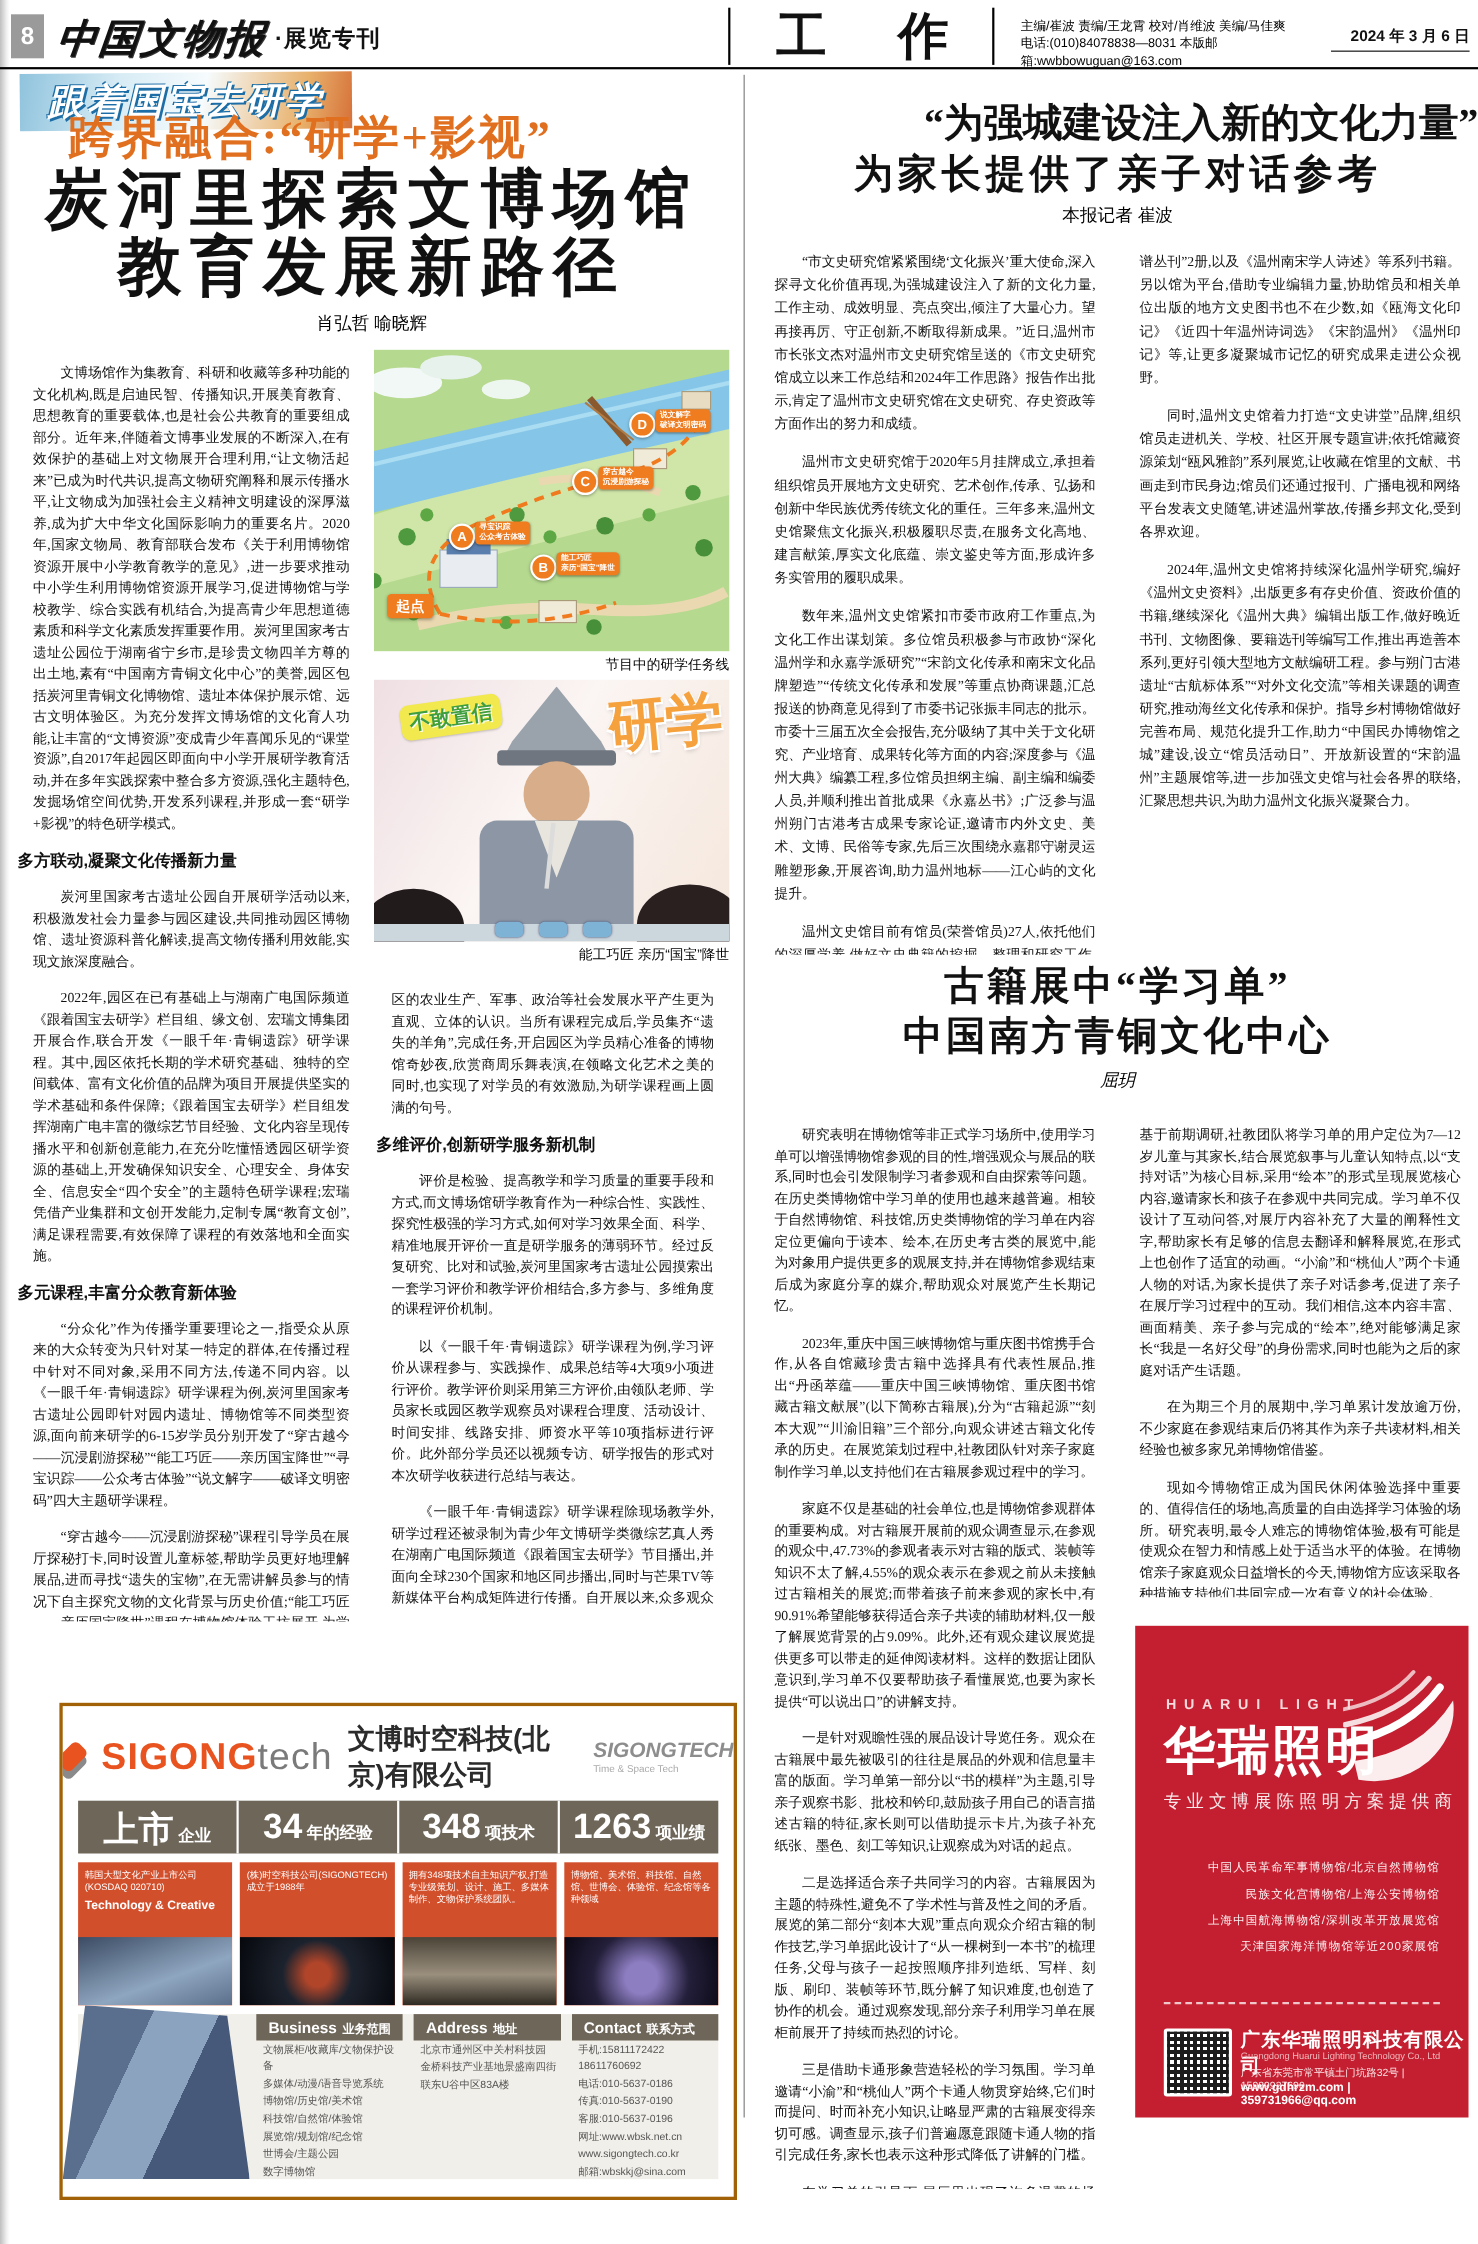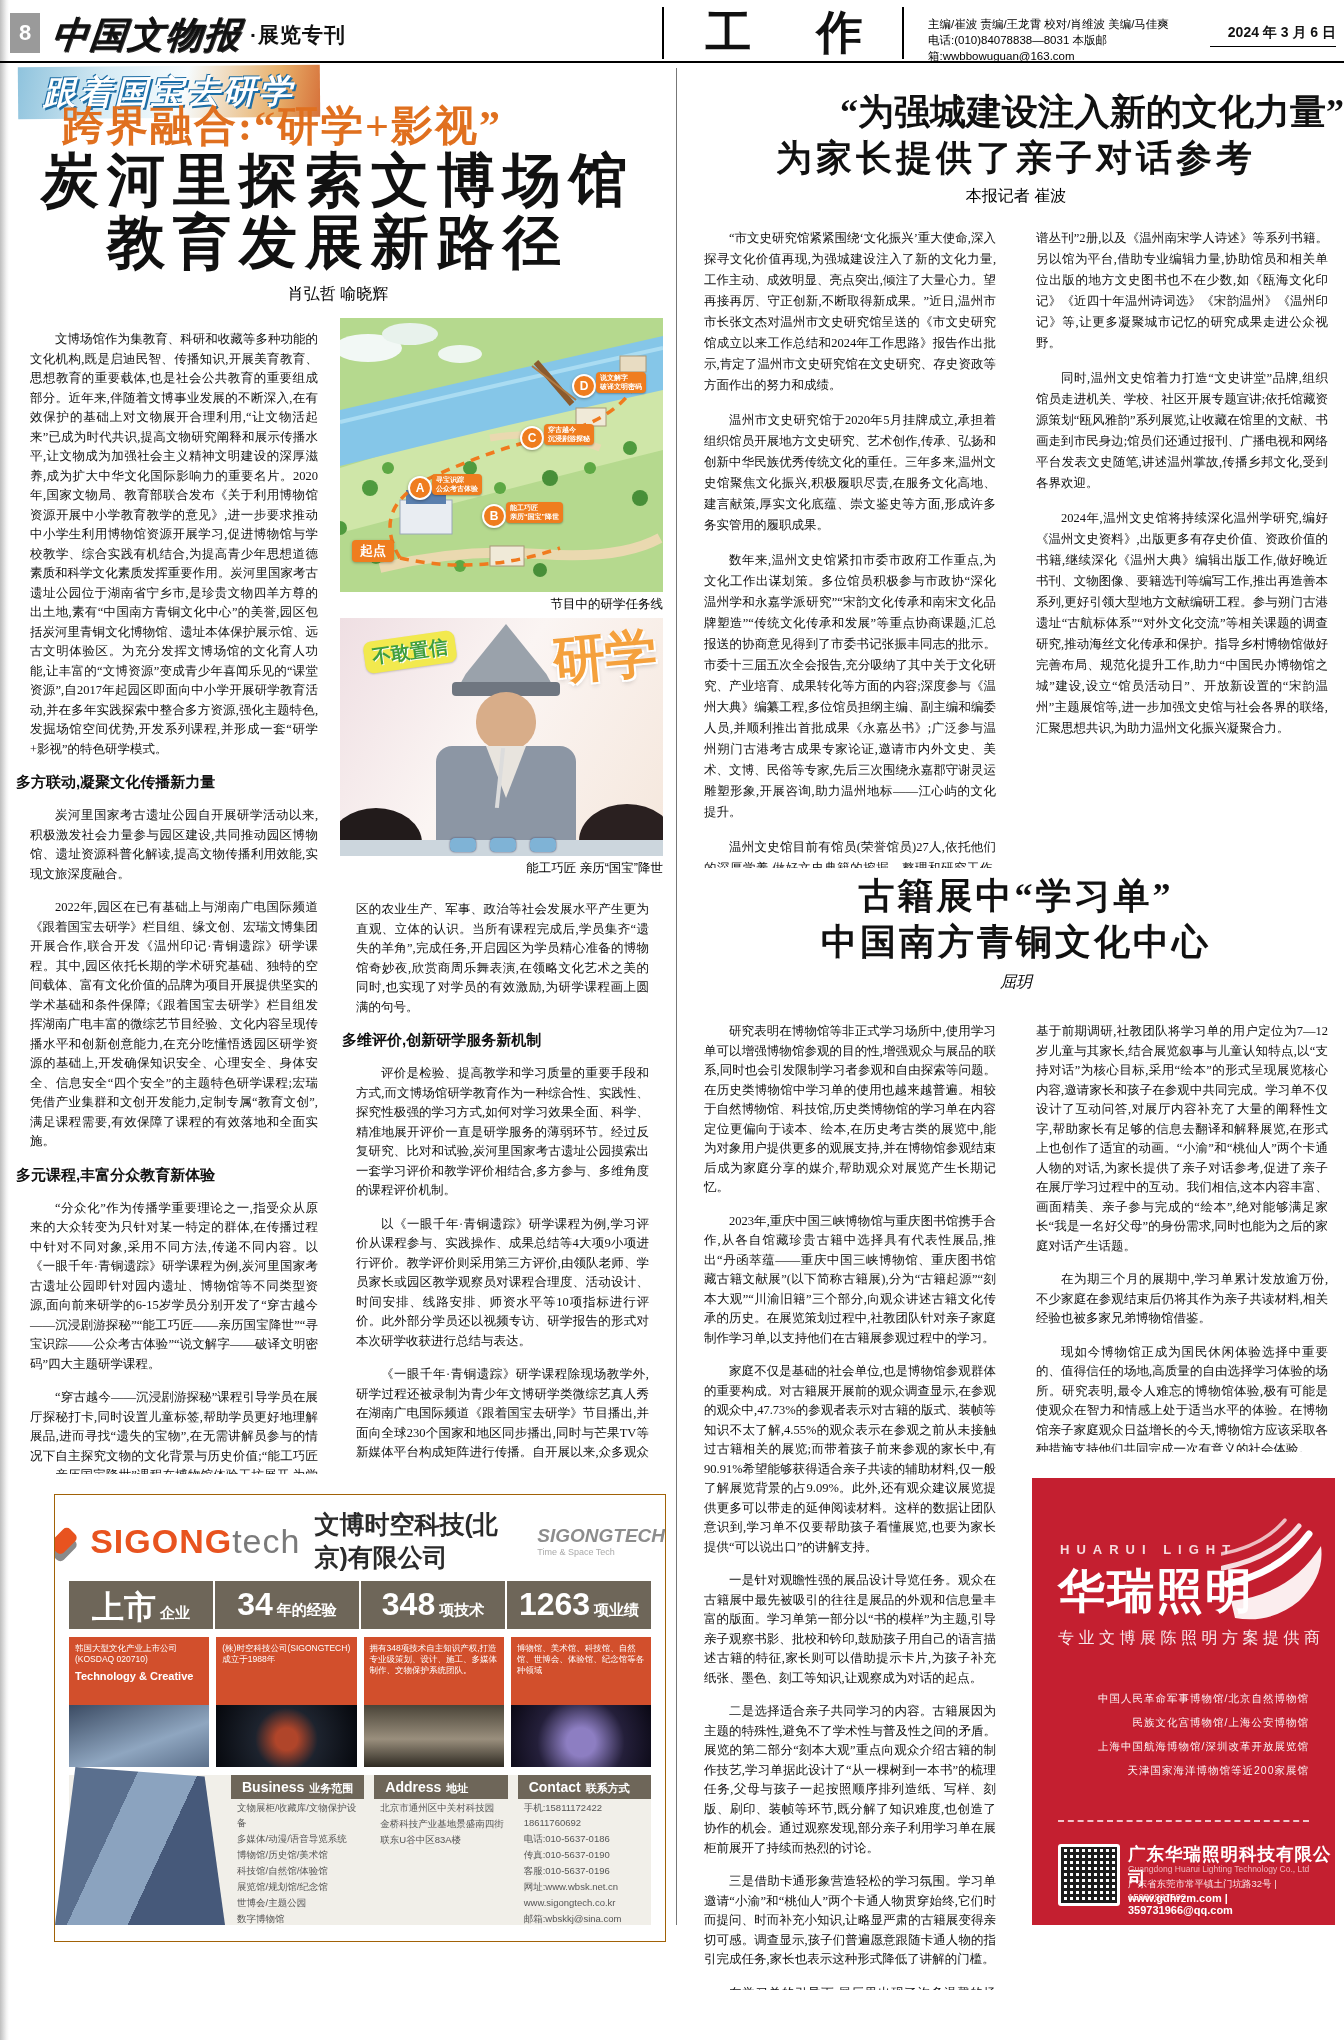--- a/index.html
+++ b/index.html
@@ -77,21 +77,21 @@
   .tablestrip{position:absolute;left:0;bottom:0;width:100%;height:16px;background:#ccd6dd;}
   .blob{position:absolute;bottom:4px;width:26px;height:14px;background:#7fb3d6;border-radius:5px;box-shadow:0 0 2px #446;}
   
   .hl-wz1{left:688px;top:92px;width:656px;text-align:right;font:bold 36px/40px "Liberation Serif",serif;}
   .hl-wz2{left:688px;top:138px;width:656px;text-align:center;font:bold 36px/40px "Liberation Serif",serif;letter-spacing:4px;}
   .by-wz{left:688px;top:186px;width:656px;}
   .hl-g1{left:688px;top:876px;width:656px;text-align:center;font:bold 36px/40px "Liberation Serif",serif;letter-spacing:3px;}
   .hl-g2{left:688px;top:922px;width:656px;text-align:center;font:bold 36px/40px "Liberation Serif",serif;letter-spacing:3px;}
   .by-g{left:688px;top:972px;width:656px;font-style:italic;}
   
-  .sigong{left:54px;top:1494px;width:610px;height:446px;border:1px solid #a16207;background:#fff;
+  .sigong{left:54px;top:1548px;width:610px;height:446px;border:3px solid #a16207;background:#fff;
           font-family:"Liberation Sans",sans-serif;overflow:hidden;}
   .sg-logo-row{position:absolute;left:0;top:14px;width:100%;height:64px;display:flex;align-items:center;
                justify-content:center;gap:14px;}
   .sg-diamond{width:26px;height:26px;background:#e8531f;transform:rotate(45deg);border-radius:5px;
               box-shadow:5px 5px 0 #8a8a8a;margin-right:4px;}
   .sg-word{font:bold 34px "Liberation Sans",sans-serif;color:#e8531f;letter-spacing:1px;}
   .sg-word span{color:#7a7a7a;font-weight:normal;}
   .sg-company{font:bold 25px "Liberation Sans",sans-serif;color:#2b2b2b;}
   .sg-right{font:bold 19px "Liberation Sans",sans-serif;color:#8d8d8d;font-style:italic;text-align:left;}
   .sg-right small{display:block;font:9px "Liberation Sans",sans-serif;color:#aaa;font-style:normal;}
@@ -165,21 +165,21 @@
   </div>
   <div class="abs hl-orange">跨界融合:“研学+影视”</div>
   <div class="abs hl-black1">炭河里探索文博场馆</div>
   <div class="abs hl-black2">教育发展新路径</div>
   <div class="abs byline by-left">肖弘哲 喻晓辉</div>
 
   <div class="abs bt col-l1">
       <p class="bp">文博场馆作为集教育、科研和收藏等多种功能的文化机构,既是启迪民智、传播知识,开展美育教育、思想教育的重要载体,也是社会公共教育的重要组成部分。近年来,伴随着文博事业发展的不断深入,在有效保护的基础上对文物展开合理利用,“让文物活起来”已成为时代共识,提高文物研究阐释和展示传播水平,让文物成为加强社会主义精神文明建设的深厚滋养,成为扩大中华文化国际影响力的重要名片。2020年,国家文物局、教育部联合发布《关于利用博物馆资源开展中小学教育教学的意见》,进一步要求推动中小学生利用博物馆资源开展学习,促进博物馆与学校教学、综合实践有机结合,为提高青少年思想道德素质和科学文化素质发挥重要作用。炭河里国家考古遗址公园位于湖南省宁乡市,是珍贵文物四羊方尊的出土地,素有“中国南方青铜文化中心”的美誉,园区包括炭河里青铜文化博物馆、遗址本体保护展示馆、远古文明体验区。为充分发挥文博场馆的文化育人功能,让丰富的“文博资源”变成青少年喜闻乐见的“课堂资源”,自2017年起园区即面向中小学开展研学教育活动,并在多年实践探索中整合多方资源,强化主题特色,发掘场馆空间优势,开发系列课程,并形成一套“研学+影视”的特色研学模式。</p>
       <h3 class="sub">多方联动,凝聚文化传播新力量</h3>
       <p class="bp">炭河里国家考古遗址公园自开展研学活动以来,积极激发社会力量参与园区建设,共同推动园区博物馆、遗址资源科普化解读,提高文物传播利用效能,实现文旅深度融合。</p>
-      <p class="bp">2022年,园区在已有基础上与湖南广电国际频道《跟着国宝去研学》栏目组、缘文创、宏瑞文博集团开展合作,联合开发《温州印记·青铜遗踪》研学课程。其中,园区依托长期的学术研究基础、独特的空间载体、富有文化价值的品牌为项目开展提供坚实的学术基础和条件保障;《跟着国宝去研学》栏目组发挥湖南广电丰富的微综艺节目经验、文化内容呈现传播水平和创新创意能力,在充分吃懂悟透园区研学资源的基础上,开发确保知识安全、心理安全、身体安全、信息安全“四个安全”的主题特色研学课程;宏瑞凭借产业集群和文创开发能力,定制专属“教育文创”,满足课程需要,有效保障了课程的有效落地和全面实施。</p>
+      <p class="bp">2022年,园区在已有基础上与湖南广电国际频道《跟着国宝去研学》栏目组、缘文创、宏瑞文博集团开展合作,联合开发《一眼千年·青铜遗踪》研学课程。其中,园区依托长期的学术研究基础、独特的空间载体、富有文化价值的品牌为项目开展提供坚实的学术基础和条件保障;《跟着国宝去研学》栏目组发挥湖南广电丰富的微综艺节目经验、文化内容呈现传播水平和创新创意能力,在充分吃懂悟透园区研学资源的基础上,开发确保知识安全、心理安全、身体安全、信息安全“四个安全”的主题特色研学课程;宏瑞凭借产业集群和文创开发能力,定制专属“教育文创”,满足课程需要,有效保障了课程的有效落地和全面实施。</p>
       <h3 class="sub">多元课程,丰富分众教育新体验</h3>
       <p class="bp">“分众化”作为传播学重要理论之一,指受众从原来的大众转变为只针对某一特定的群体,在传播过程中针对不同对象,采用不同方法,传递不同内容。以《一眼千年·青铜遗踪》研学课程为例,炭河里国家考古遗址公园即针对园内遗址、博物馆等不同类型资源,面向前来研学的6-15岁学员分别开发了“穿古越今——沉浸剧游探秘”“能工巧匠——亲历国宝降世”“寻宝识踪——公众考古体验”“说文解字——破译文明密码”四大主题研学课程。</p>
       <p class="bp">“穿古越今——沉浸剧游探秘”课程引导学员在展厅探秘打卡,同时设置儿童标签,帮助学员更好地理解展品,进而寻找“遗失的宝物”,在无需讲解员参与的情况下自主探究文物的文化背景与历史价值;“能工巧匠——亲历国宝降世”课程在博物馆体验工坊展开,为学员开发了模拟“范铸法”制作四羊方尊的材料包,将理论知识化为具身体认,感受中华文明的博大精深和源远流长;“寻宝识踪——公众考古体验”由考古队员担任导师,指导学员完成挖掘、辨识、揭露、收集、记录、回填六个考古步骤,有效提高了学员们对考古工作的认识和对文物保护的理解;“说文解字——破译文明密码”在遗址休闲区展开,以微剧的形式,让孩子用肢体语言演绎炭河里出土青铜器上的文字,并结合其中“禾”“戈”“大禾”等文字字形和内涵对学员进行历史教育和乡土教育,让学员对商周时期炭河里地</p>
     </div>
 
   <div class="abs mapbox">
     <svg width="323" height="274" viewBox="0 0 323 274">
       <rect width="323" height="274" fill="#b5d98e"></rect>
       <path d="M0,150 Q160,100 323,55 L323,132 Q170,170 0,215 Z" fill="#cfe6a8"></path>
       <path d="M0,92 Q160,55 323,18 L323,72 Q160,108 0,148 Z" fill="#85c6e8"></path>

